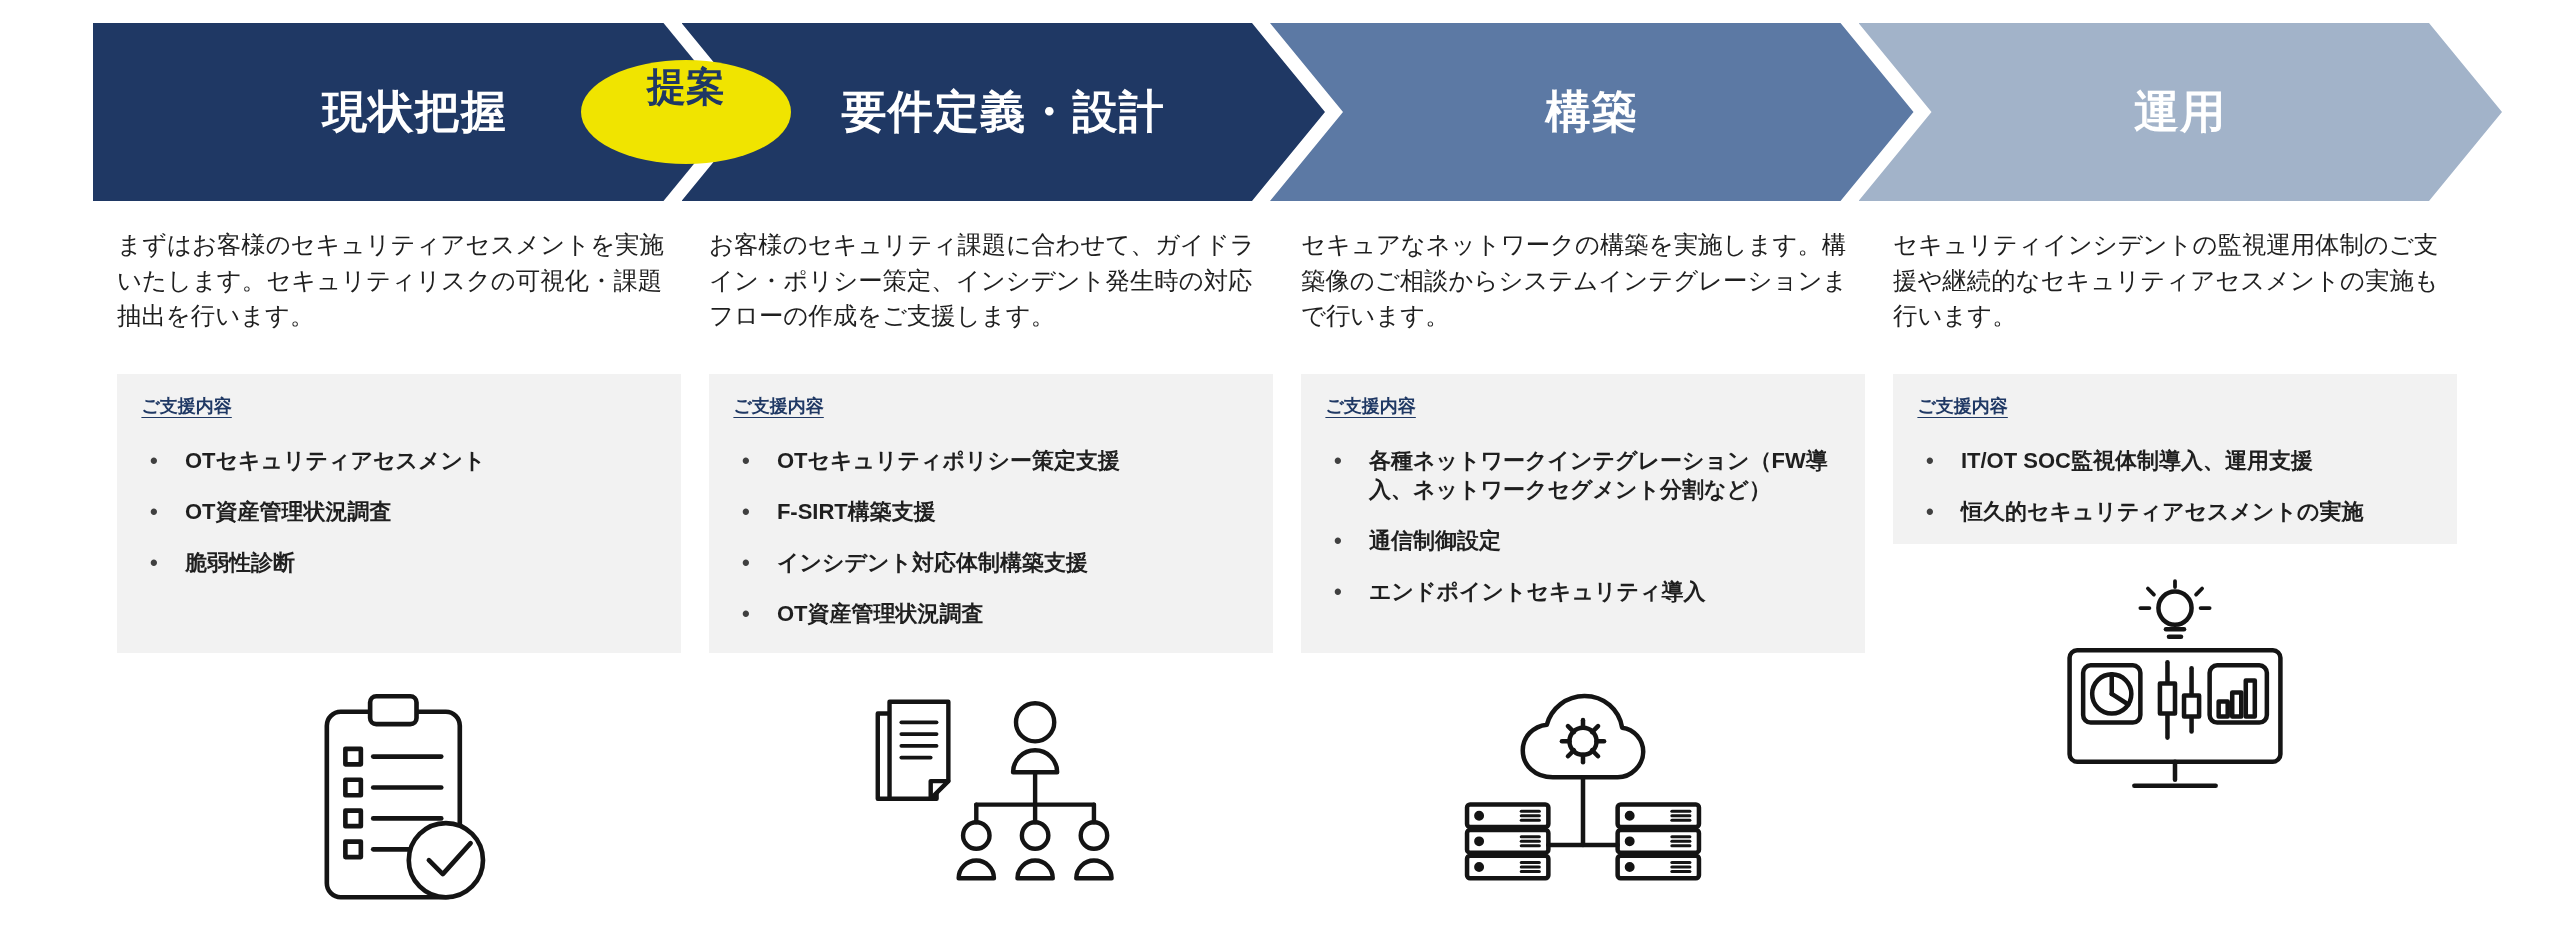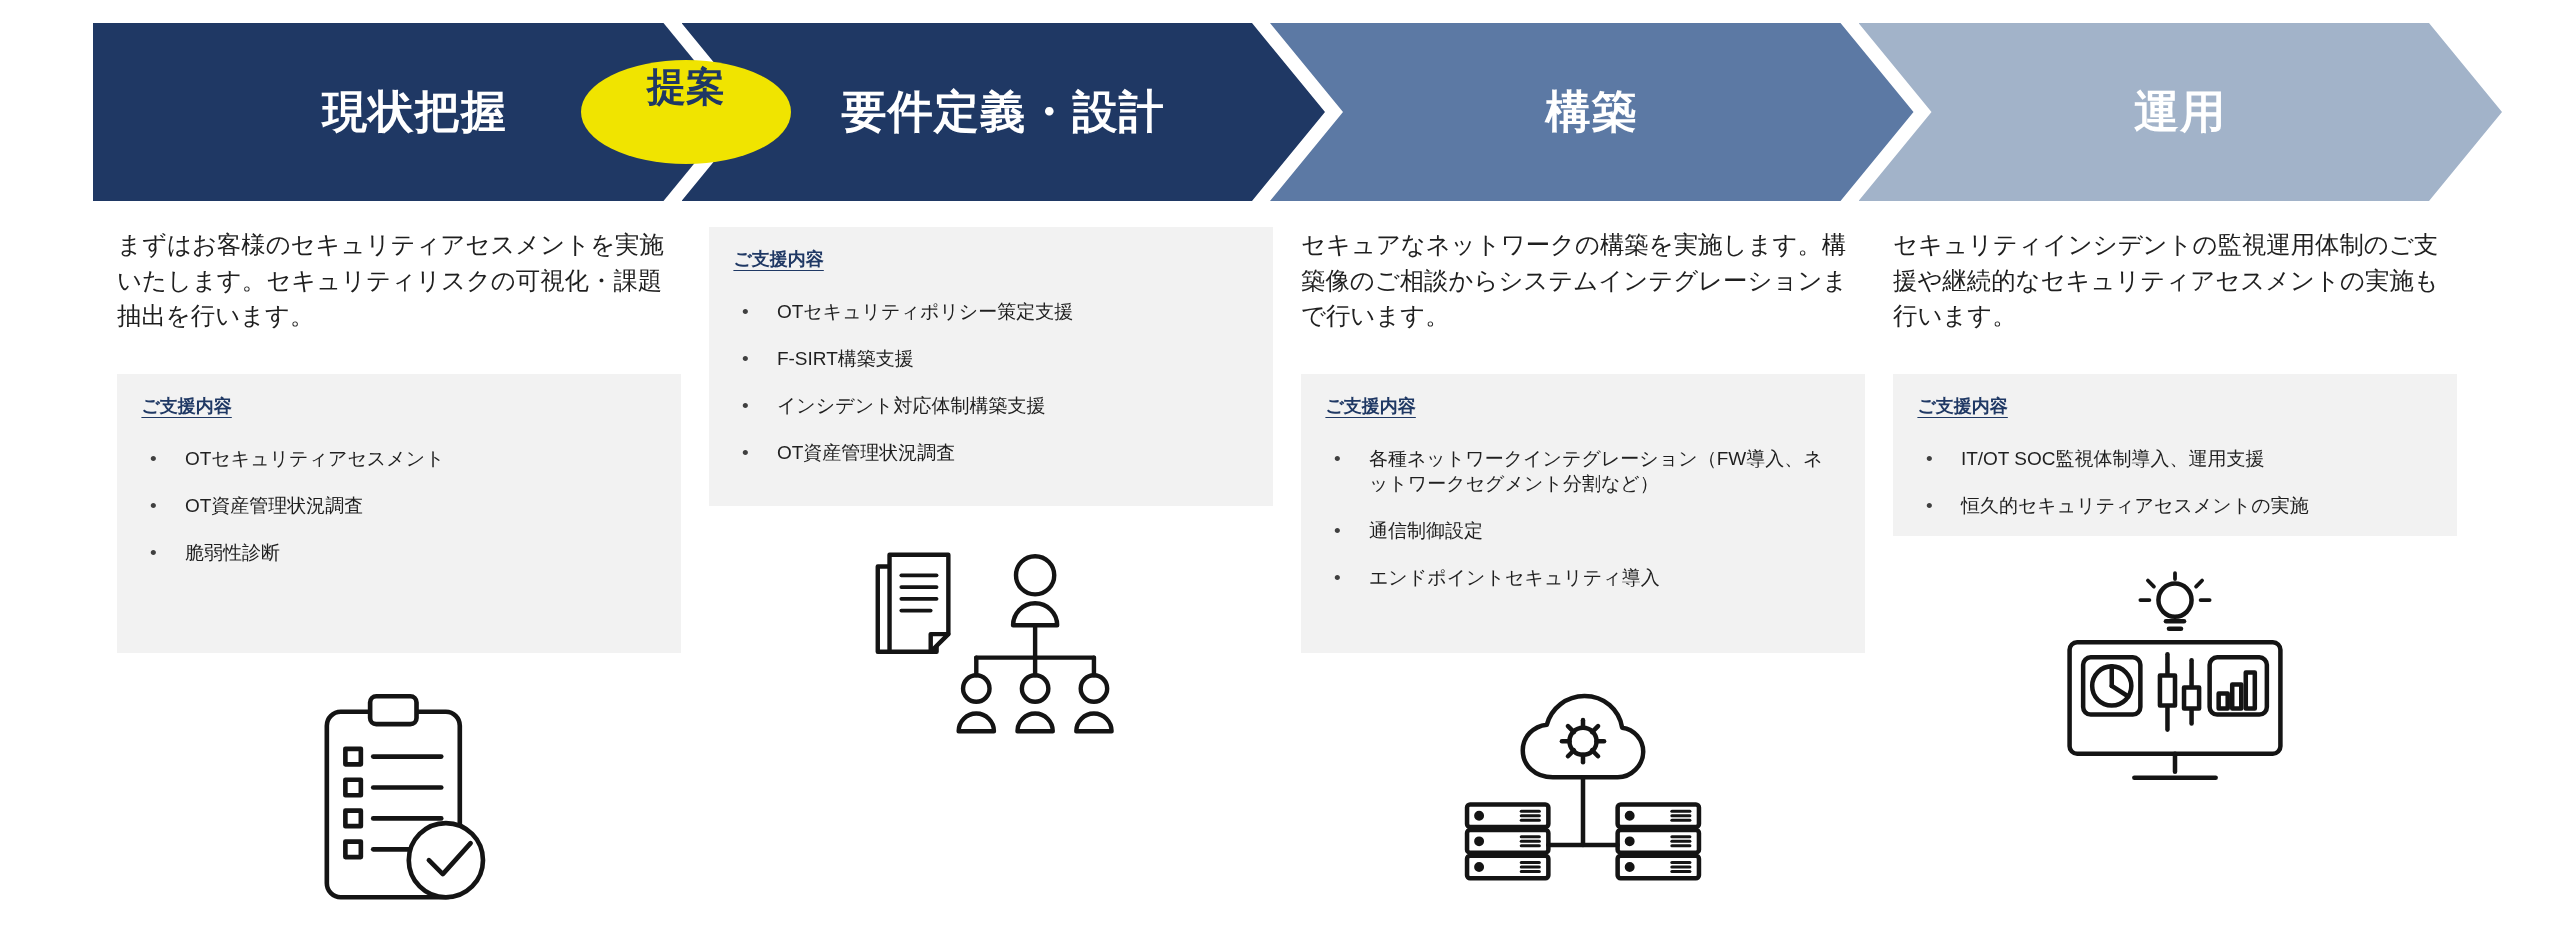--- a/index.html
+++ b/index.html
@@ -91,24 +91,25 @@
     text-underline-offset: 4.9px;
     margin-bottom: 28px;
   }
   .items {
     list-style: none;
     margin: 0;
     padding: 0 0 0 8.5px;
   }
   .item {
     display: flex;
-    font-size: 19px;
+    font-size: 22px;
     line-height: 1.32;
     color: #1f1f1f;
     margin-bottom: 22px;
+    font-weight: bold;
   }
   .item:last-child { margin-bottom: 0; }
   .item::before {
     content: "\2022";
     flex: none;
     width: 35px;
     color: #404040;
   }
   .icon-wrap {
     margin-top: 34px;
@@ -179,20 +180,21 @@
             <rect x="30" y="100" width="10" height="10"></rect>
             <line x1="48" y1="105" x2="76" y2="105"></line>
             <circle cx="95" cy="112" r="24" fill="#ffffff"></circle>
             <path d="M84 112 l9 9 l18 -20"></path>
           </g>
         </svg>
       </div>
     </section>
 
     <section class="col">
+      <p class="desc">お客様のセキュリティ課題に合わせて、ガイドライン・ポリシー策定、インシデント発生時の対応フローの作成をご支援します。</p>
       <div class="support-box box-tall">
         <div class="support-title">ご支援内容</div>
         <ul class="items">
           <li class="item">
               <span>OTセキュリティポリシー策定支援</span>
             </li>
           <li class="item">
               <span>F-SIRT構築支援</span>
             </li>
           <li class="item">

